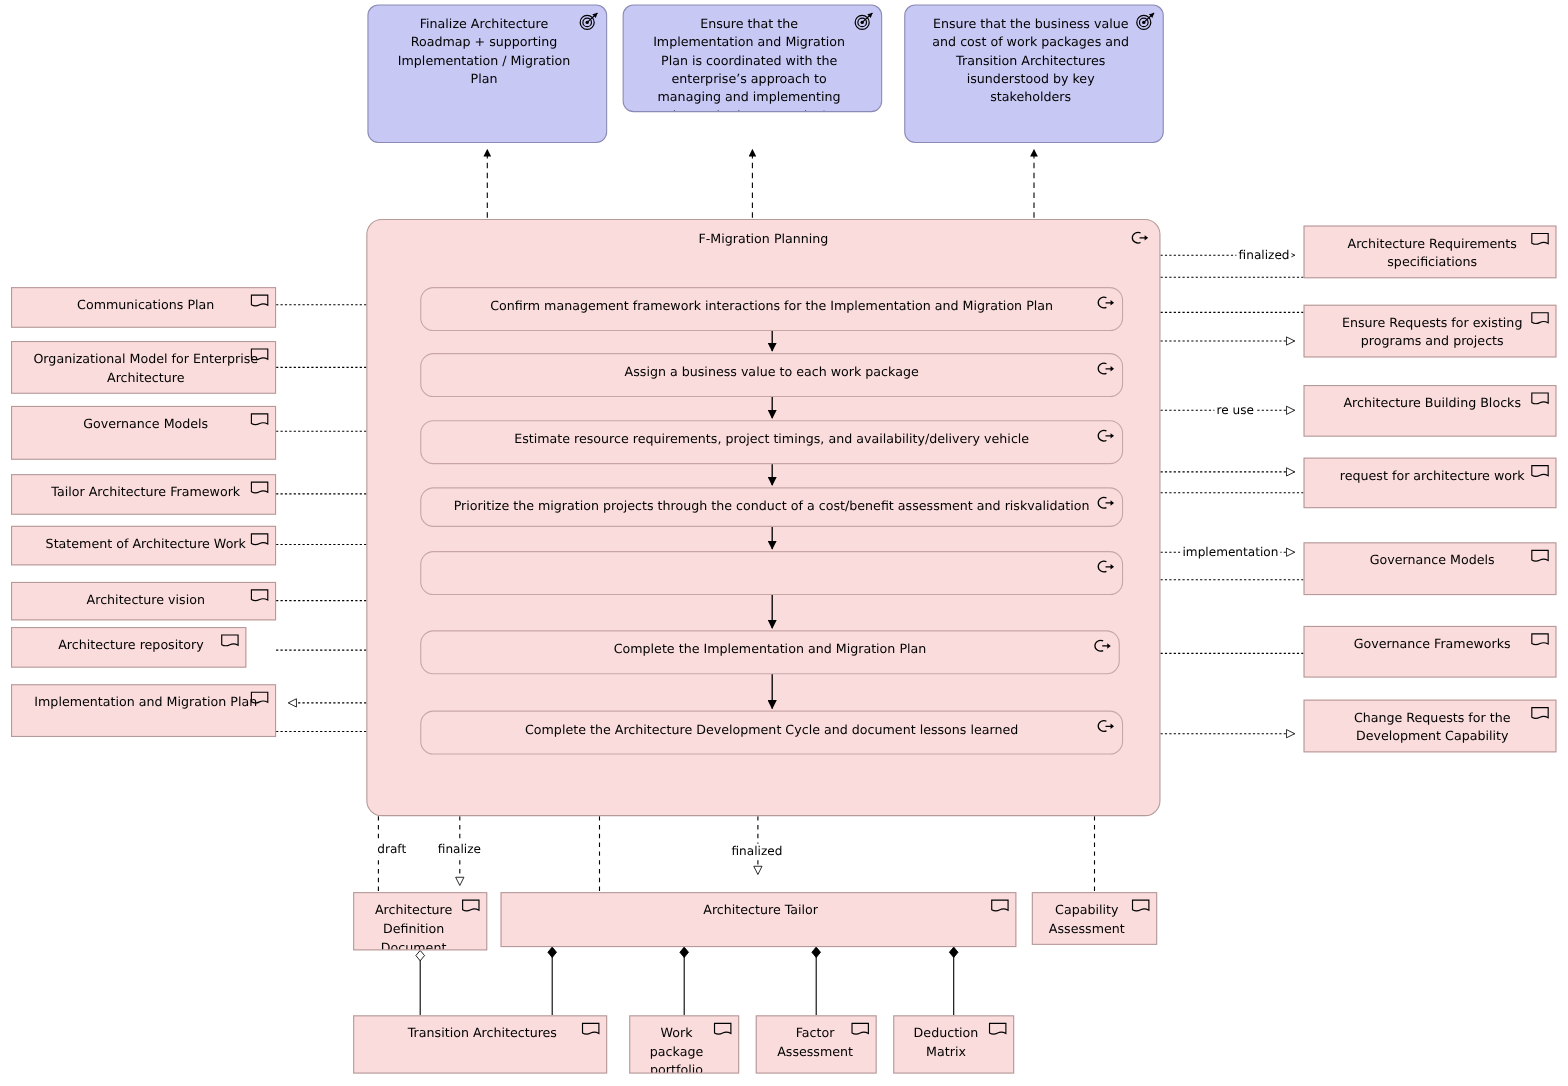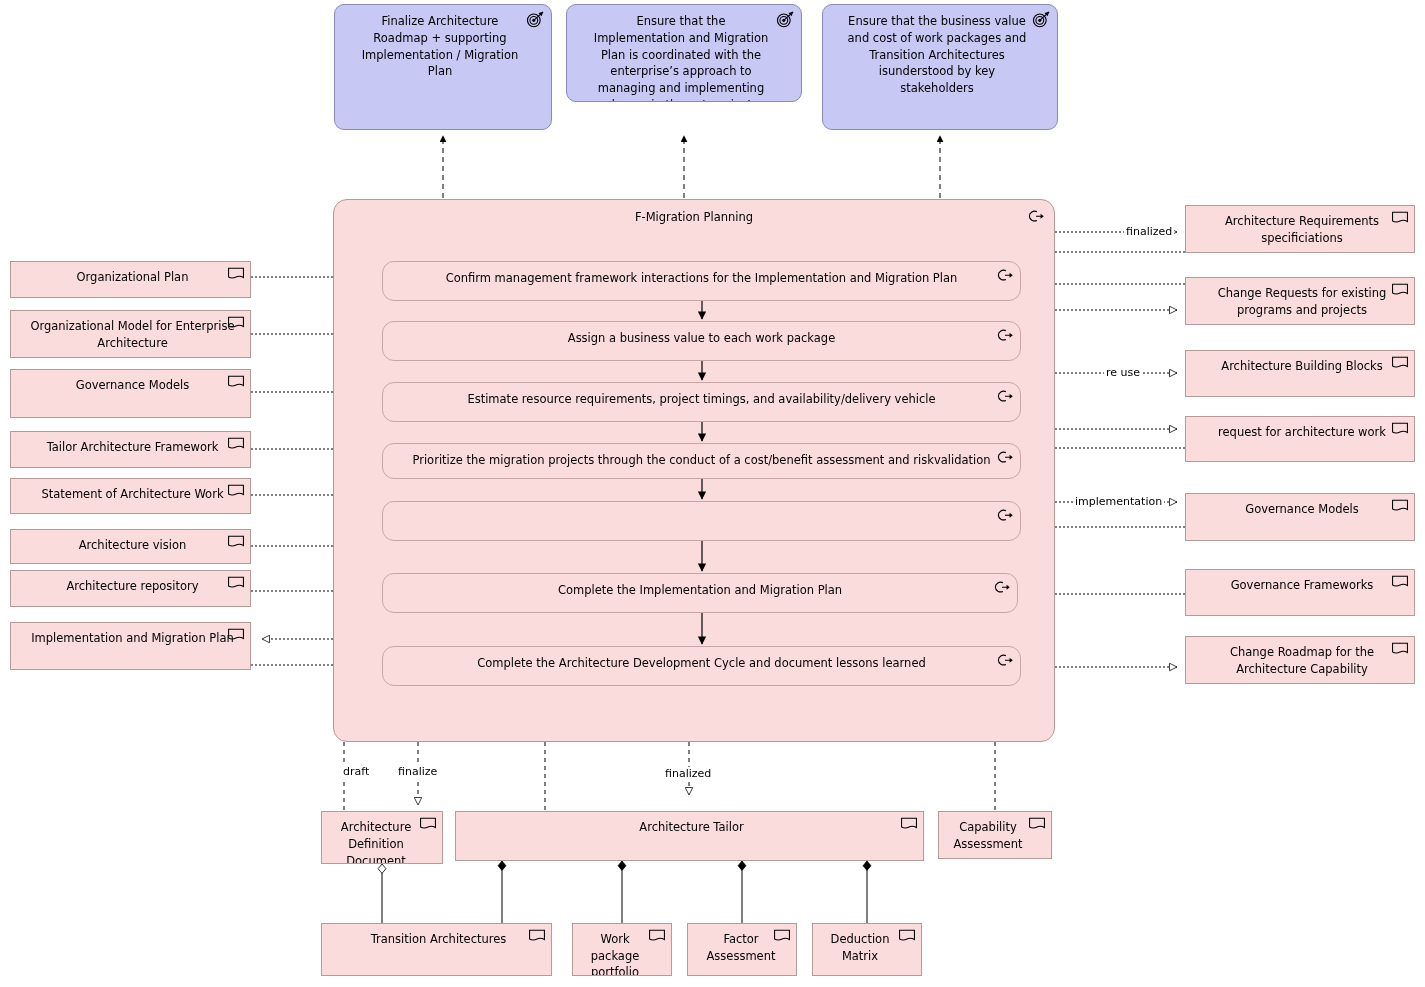--- a/index.html
+++ b/index.html
@@ -309,21 +309,21 @@
         <line x1="368" y1="161" x2="368" y2="180"></line>
         <line x1="368" y1="222" x2="368" y2="241"></line>
         <line x1="368" y1="279" x2="368" y2="299"></line>
         <line x1="368" y1="341" x2="368" y2="371"></line>
         <line x1="368" y1="413" x2="368" y2="444"></line>
       </g>
     </svg>
   </div>
 
   <div class="node deliv" style="left:10px; top:261px; width:241px; height:37px;">
-    <span>Organizational Plan</span>
+    <span>Communications Plan</span>
     <span class="icon icon-deliv">
       <svg viewBox="0 0 20 16" width="18" height="14">
         <path d="M1.5 1.5 L18.5 1.5 L18.5 12 Q14 9.5 10 11.5 Q5.5 13.8 1.5 11.5 Z" fill="none" stroke="#000" stroke-width="1.2"></path>
       </svg>
     </span>
   </div>
 
   <div class="node deliv" style="left:10px; top:310px; width:241px; height:48px;">
     <span>Organizational Model for Enterprise Architecture</span>
     <span class="icon icon-deliv">
@@ -362,21 +362,21 @@
 
   <div class="node deliv" style="left:10px; top:529px; width:241px; height:35px;">
     <span>Architecture vision</span>
     <span class="icon icon-deliv">
       <svg viewBox="0 0 20 16" width="18" height="14">
         <path d="M1.5 1.5 L18.5 1.5 L18.5 12 Q14 9.5 10 11.5 Q5.5 13.8 1.5 11.5 Z" fill="none" stroke="#000" stroke-width="1.2"></path>
       </svg>
     </span>
   </div>
 
-  <div class="node deliv" style="left:10px; top:570px; width:241px; height:37px;">
+  <div class="node deliv" style="left:10px; top:570px; width:214px; height:37px;">
     <span>Architecture repository</span>
     <span class="icon icon-deliv">
       <svg viewBox="0 0 20 16" width="18" height="14">
         <path d="M1.5 1.5 L18.5 1.5 L18.5 12 Q14 9.5 10 11.5 Q5.5 13.8 1.5 11.5 Z" fill="none" stroke="#000" stroke-width="1.2"></path>
       </svg>
     </span>
   </div>
 
   <div class="node deliv" style="left:10px; top:622px; width:241px; height:48px;">
     <span>Implementation and Migration Plan</span>
@@ -390,21 +390,21 @@
   <div class="node deliv" style="left:1185px; top:205px; width:230px; height:48px;">
     <span>Architecture Requirements specificiations</span>
     <span class="icon icon-deliv">
       <svg viewBox="0 0 20 16" width="18" height="14">
         <path d="M1.5 1.5 L18.5 1.5 L18.5 12 Q14 9.5 10 11.5 Q5.5 13.8 1.5 11.5 Z" fill="none" stroke="#000" stroke-width="1.2"></path>
       </svg>
     </span>
   </div>
 
   <div class="node deliv" style="left:1185px; top:277px; width:230px; height:48px;">
-    <span>Change Requests for existing programs and projects</span>
+    <span>Ensure Requests for existing programs and projects</span>
     <span class="icon icon-deliv">
       <svg viewBox="0 0 20 16" width="18" height="14">
         <path d="M1.5 1.5 L18.5 1.5 L18.5 12 Q14 9.5 10 11.5 Q5.5 13.8 1.5 11.5 Z" fill="none" stroke="#000" stroke-width="1.2"></path>
       </svg>
     </span>
   </div>
 
   <div class="node deliv" style="left:1185px; top:350px; width:230px; height:47px;">
     <span>Architecture Building Blocks</span>
     <span class="icon icon-deliv">
@@ -435,21 +435,21 @@
   <div class="node deliv" style="left:1185px; top:569px; width:230px; height:47px;">
     <span>Governance Frameworks</span>
     <span class="icon icon-deliv">
       <svg viewBox="0 0 20 16" width="18" height="14">
         <path d="M1.5 1.5 L18.5 1.5 L18.5 12 Q14 9.5 10 11.5 Q5.5 13.8 1.5 11.5 Z" fill="none" stroke="#000" stroke-width="1.2"></path>
       </svg>
     </span>
   </div>
 
   <div class="node deliv" style="left:1185px; top:636px; width:230px; height:48px;">
-    <span>Change Roadmap for the Architecture Capability</span>
+    <span>Change Requests for the Development Capability</span>
     <span class="icon icon-deliv">
       <svg viewBox="0 0 20 16" width="18" height="14">
         <path d="M1.5 1.5 L18.5 1.5 L18.5 12 Q14 9.5 10 11.5 Q5.5 13.8 1.5 11.5 Z" fill="none" stroke="#000" stroke-width="1.2"></path>
       </svg>
     </span>
   </div>
 
   <div class="node deliv" style="left:321px; top:811px; width:122px; height:53px; padding-left:8px; padding-right:20px; line-height:16.8px;">
     <span>Architecture Definition Document</span>
     <span class="icon icon-deliv">

